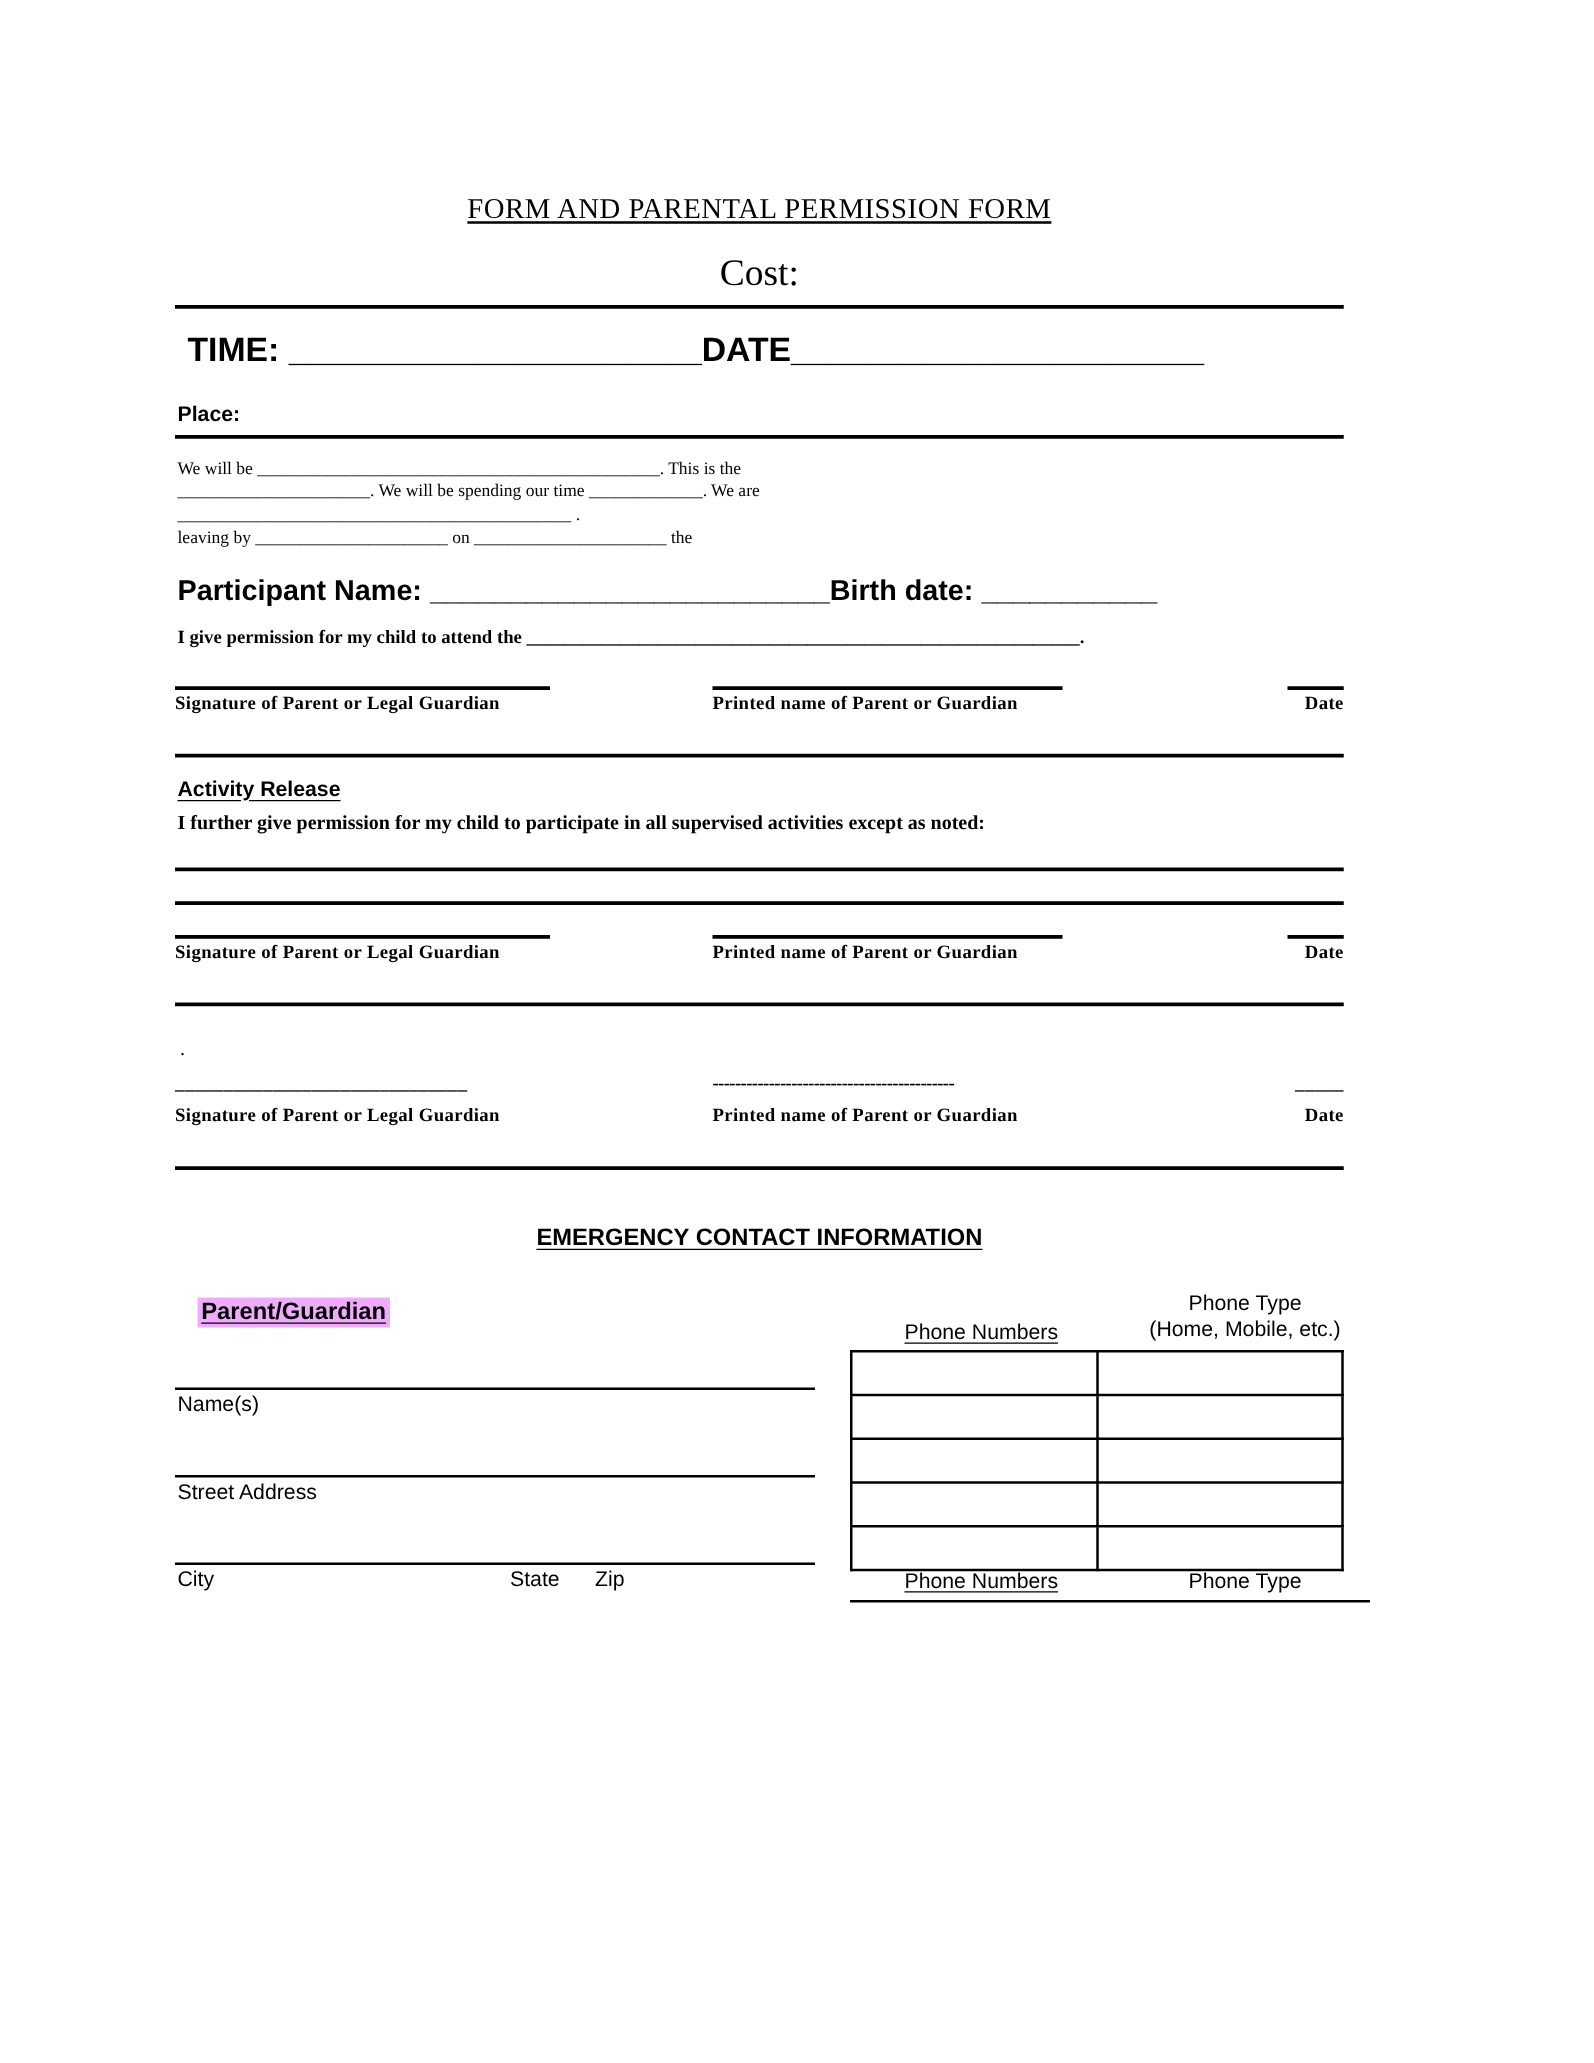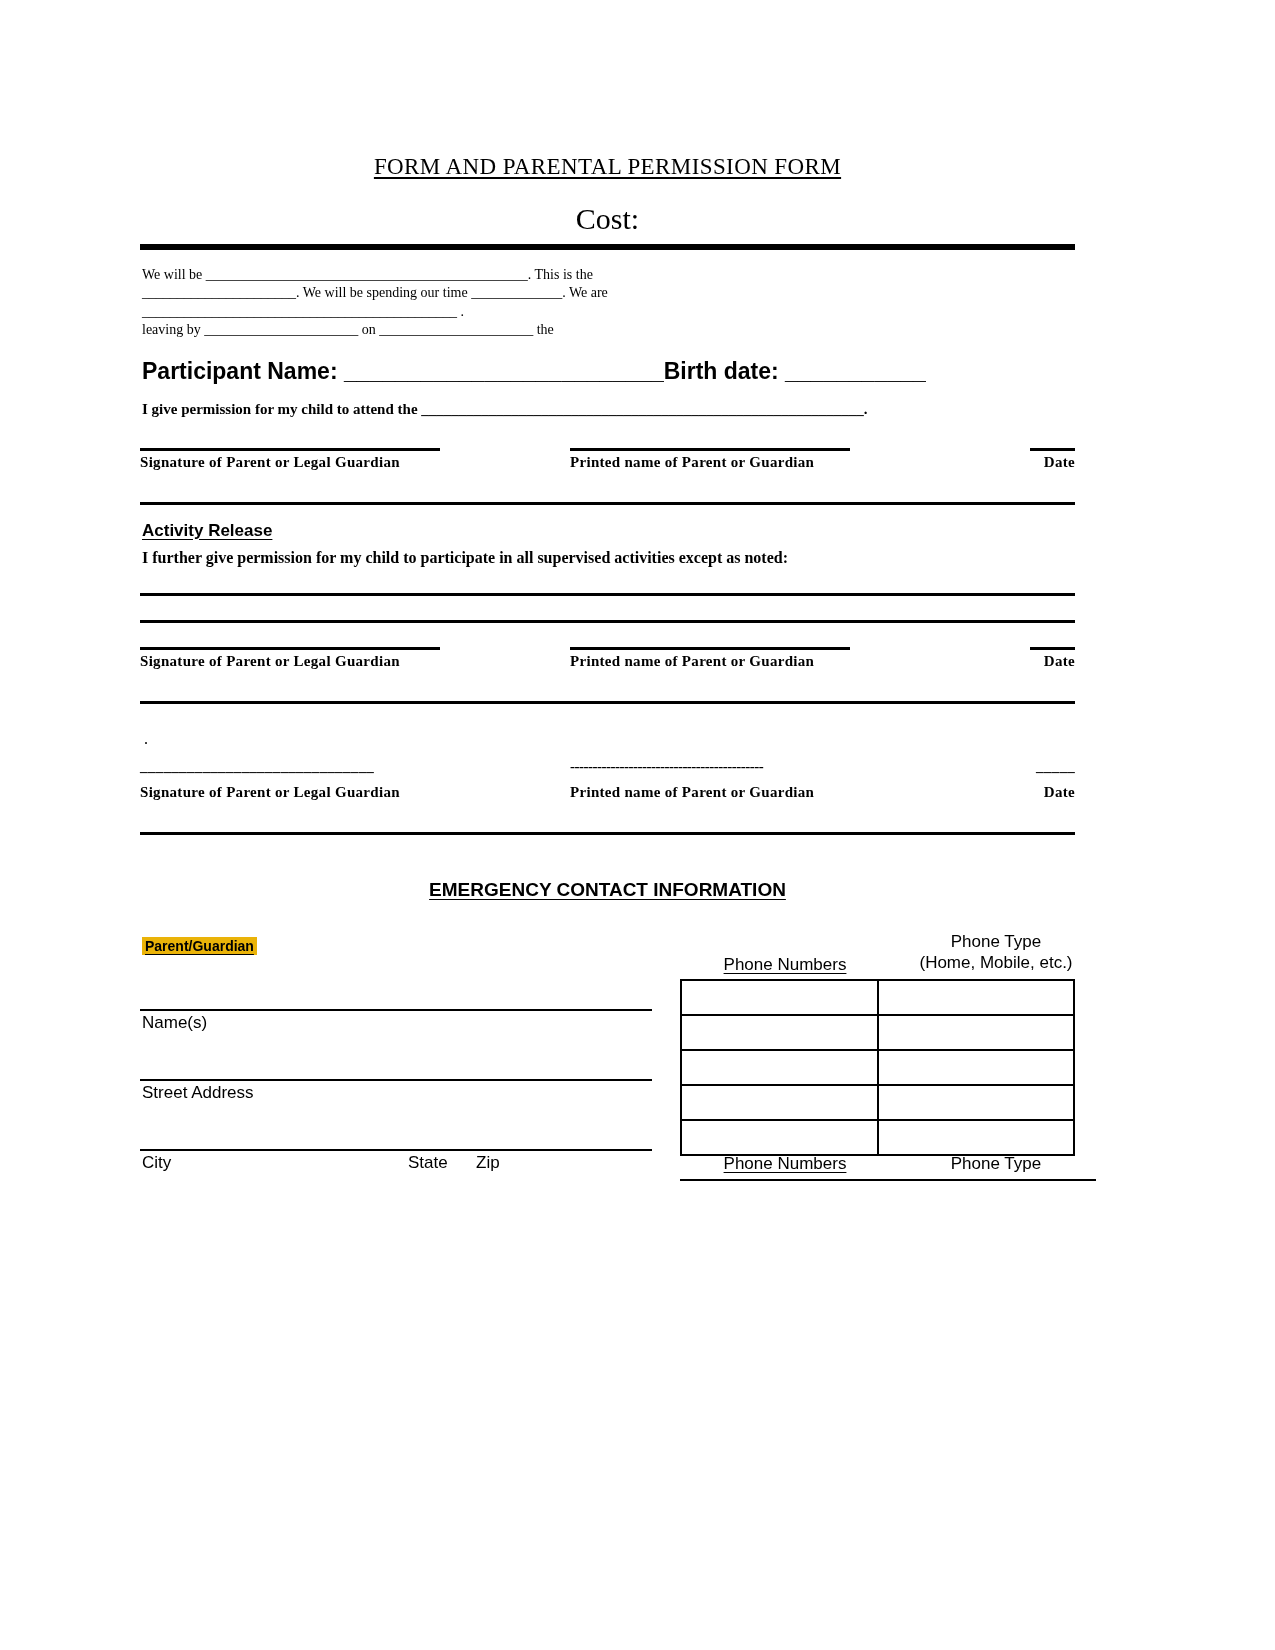--- a/index.html
+++ b/index.html
@@ -170,28 +170,28 @@
     text-decoration: underline;
     text-underline-offset: 3px;
     margin: 44px 0 16px 0;
   }
   .emerg-wrap {
     position: relative;
     height: 250px;
   }
   .pg-label {
     position: absolute;
-    left: 2px;
+    left: 18px;
     top: 20px;
     font-family: "Liberation Sans", sans-serif;
     font-weight: bold;
-    font-size: 14px;
-    text-decoration: underline;
-    text-underline-offset: 3px;
-    background: #eab308;
+    font-size: 19px;
+    text-decoration: underline;
+    text-underline-offset: 3px;
+    background: #f0abfc;
     padding: 1px 3px;
   }
   .addr-line {
     position: absolute;
     left: 0;
     width: 512px;
     border-top: 2px solid #000;
   }
   .addr-cap {
     position: absolute;
@@ -265,22 +265,24 @@
 <div class="page">
   <div class="content">
 
     <div class="doc-title">
       <span>FORM AND PARENTAL PERMISSION FORM</span>
     </div>
 
     <div class="cost-line">Cost:</div>
     <hr class="hr-thick">
 
-
-
+    <div class="time-date">TIME: ______________________DATE______________________</div>
+
+
+    <div class="place-row">Place:</div>
     <hr class="hr-thick">
 
     <div class="para">
       <div>We will be ______________________________________________.  This is the</div>
       <div>______________________.  We will be spending our time _____________.  We are</div>
       <div>_____________________________________________ .</div>
       <div>leaving by ______________________  on ______________________  the</div>
     </div>
 
     <div class="participant">Participant Name: _________________________Birth date: ___________</div>

